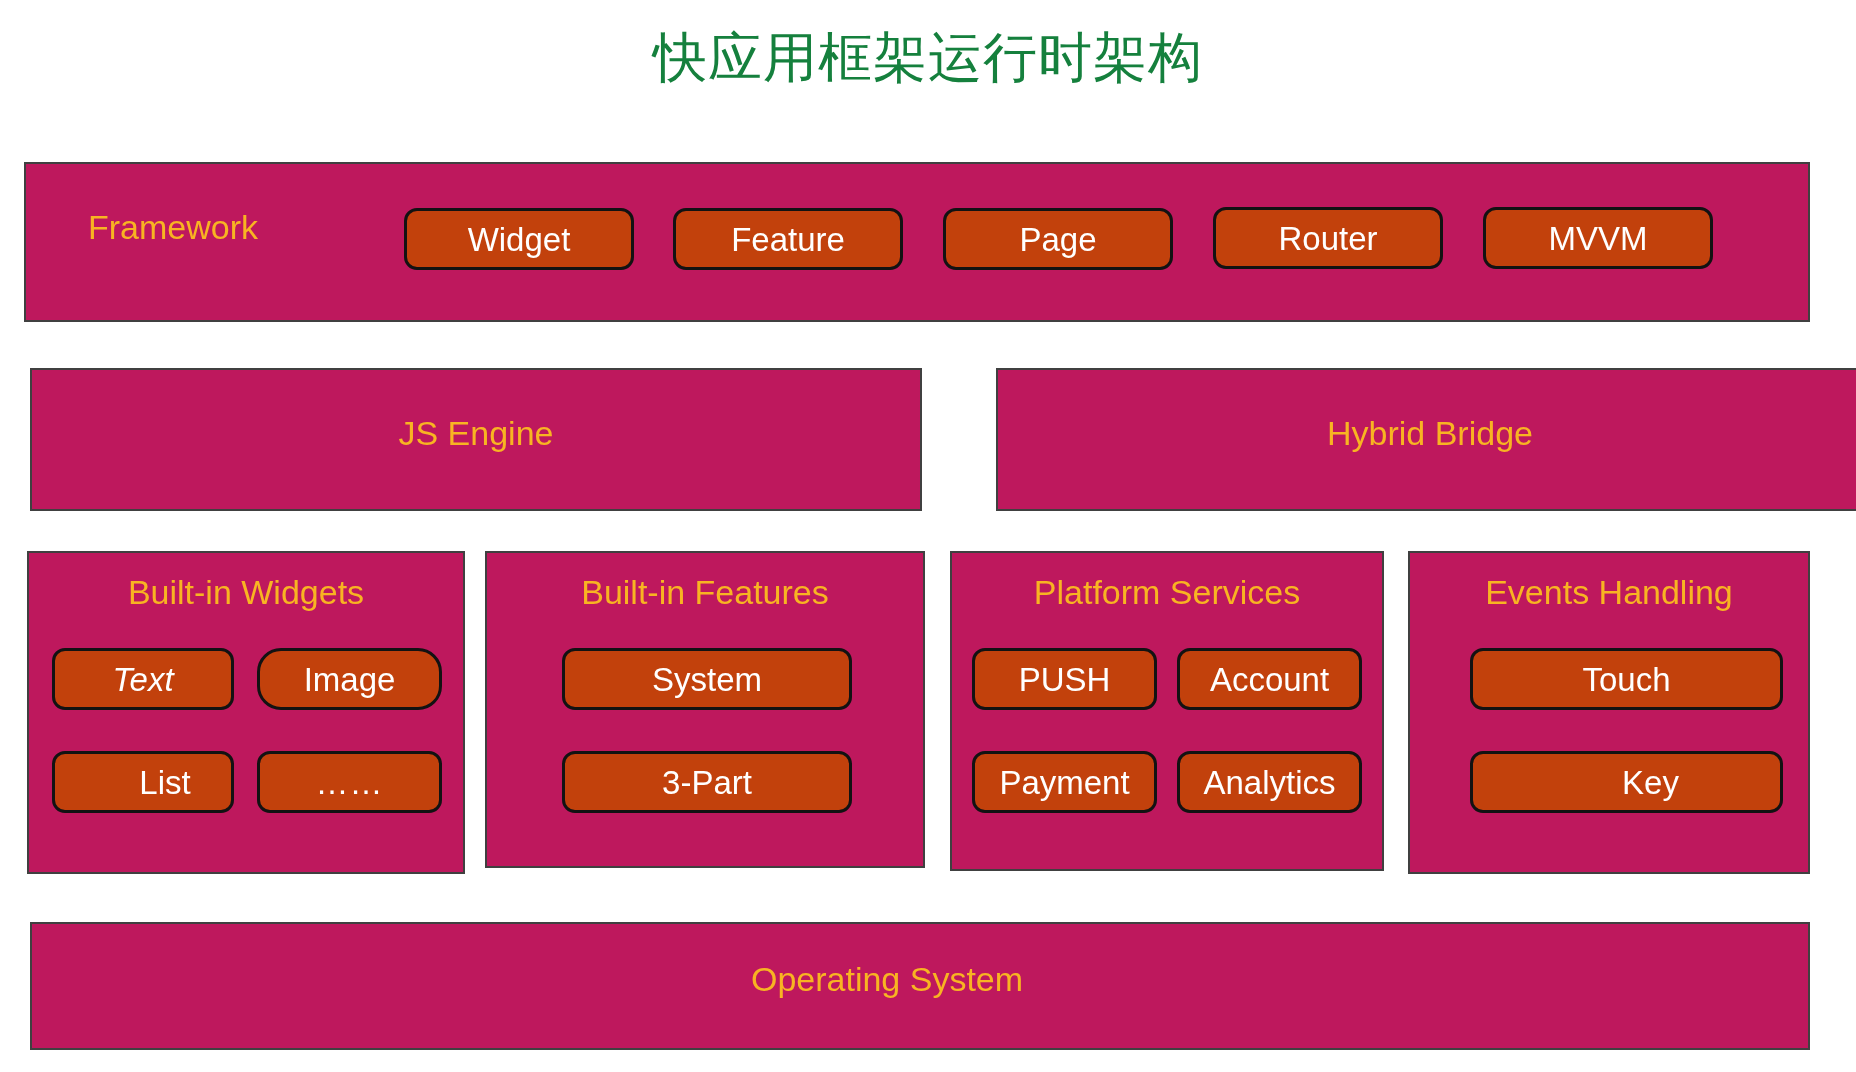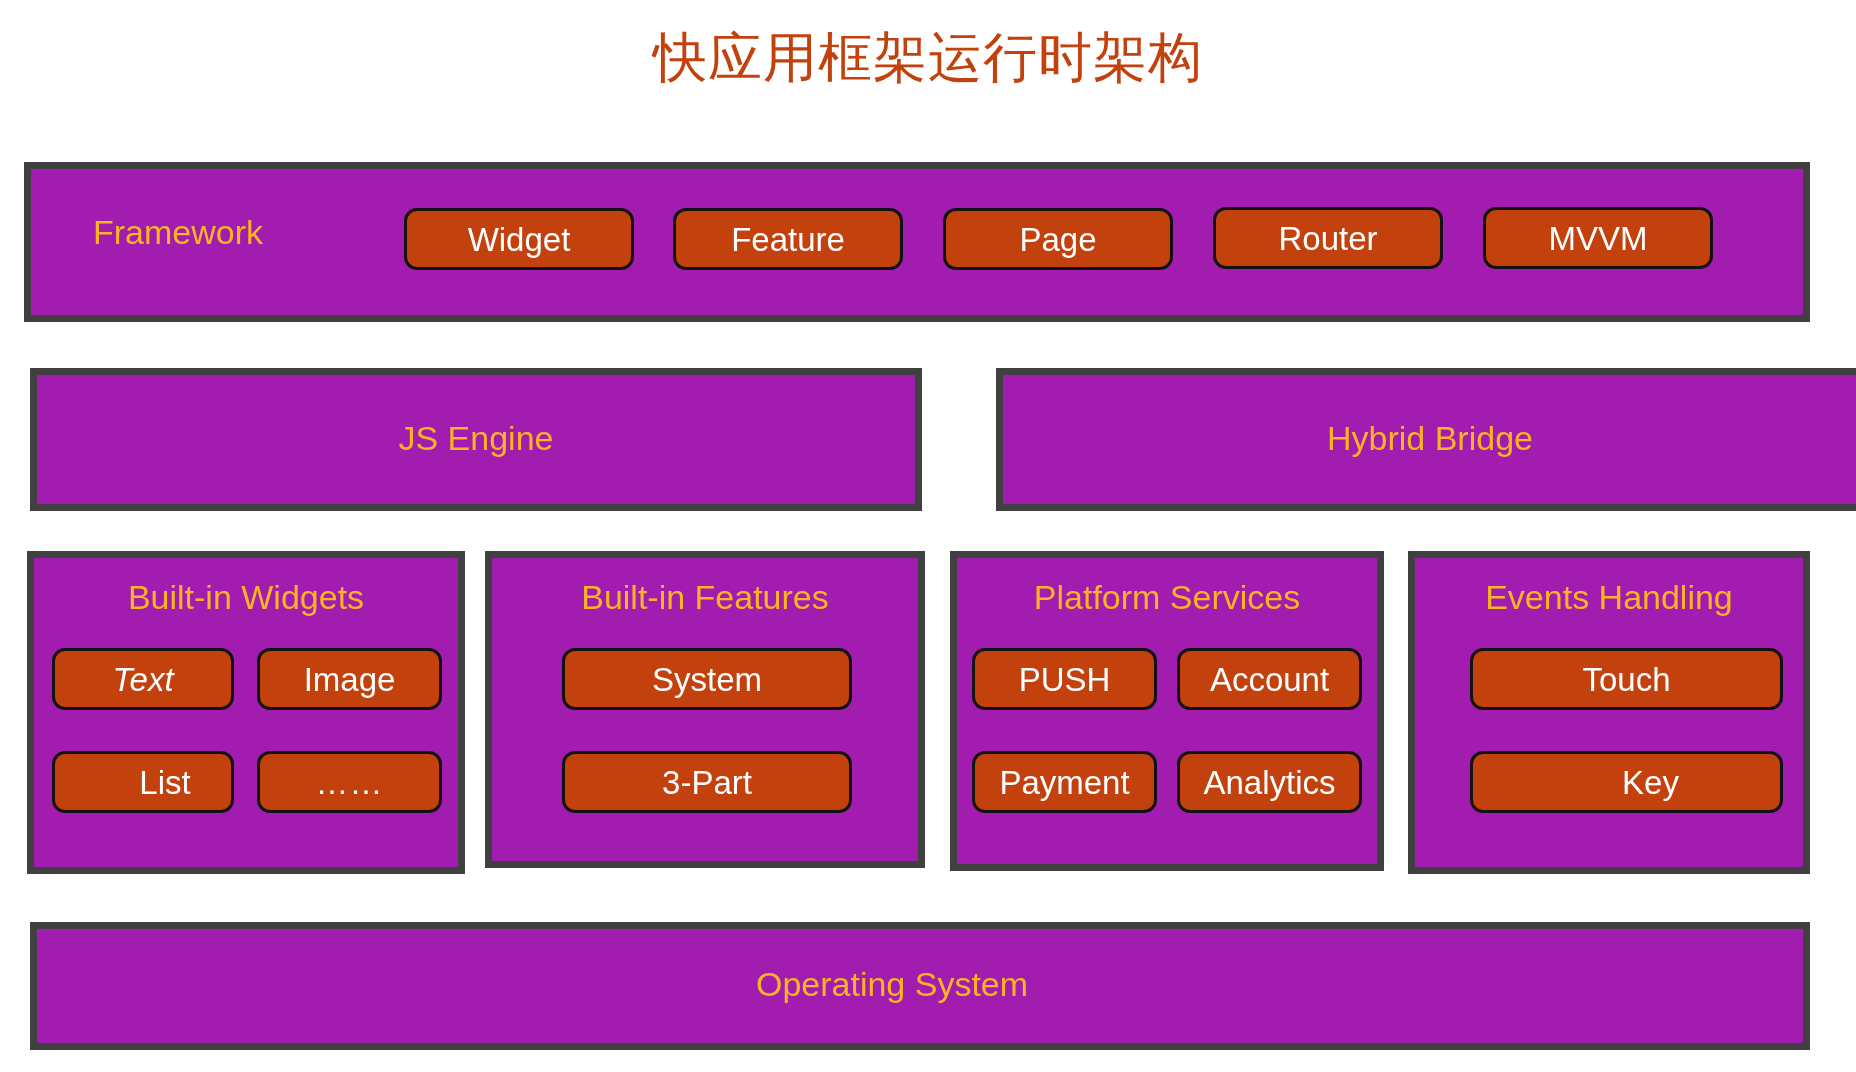--- a/index.html
+++ b/index.html
@@ -18,31 +18,31 @@
   
   #diagram-title {
     position: absolute;
     left: 0;
     top: 22px;
     width: 1856px;
     text-align: center;
     font-family: "DejaVu Sans", sans-serif;
     font-size: 54px;
     font-weight: 400;
-    color: #c2410c;
+    color: #15803d;
     letter-spacing: 1px;
     white-space: nowrap;
   }
 
   
   .outer-box {
     position: absolute;
     box-sizing: border-box;
-    border: 7px solid #404040;
-    background: #a21caf;
+    border: 2px solid #404040;
+    background: #be185d;
   }
 
   
   .section-label {
     position: absolute;
     color: #f8b422;
     font-size: 34px;
     font-weight: 400;
     white-space: nowrap;
     font-family: "Liberation Sans", sans-serif;
@@ -107,21 +107,21 @@
 <div class="outer-box" style="left:948px; top:368px; width:868px; height:143px;margin-left:48px;">
   <div class="section-label centered" style="top:44px;">Hybrid Bridge</div>
 </div>
 
 <div class="outer-box" style="left:27px; top:551px; width:438px; height:323px;">
   <div class="section-label centered" style="top:20px;">Built-in Widgets</div>
 </div>
 <div class="node" style="left:52px; top:648px; width:182px; height:62px;font-style:italic;">
   <span>Text</span>
 </div>
-<div class="node" style="left:257px; top:648px; width:185px; height:62px;">
+<div class="node" style="left:257px; top:648px; width:185px; height:62px;border-radius:24px;">
   <span>Image</span>
 </div>
 <div class="node" style="left:52px; top:751px; width:182px; height:62px;padding-left:44px;">
   <span>List</span>
 </div>
 <div class="node dots" style="left:257px; top:751px; width:185px; height:62px;">
   <span>……</span>
 </div>
 
 <div class="outer-box" style="left:485px; top:551px; width:440px; height:317px;">

